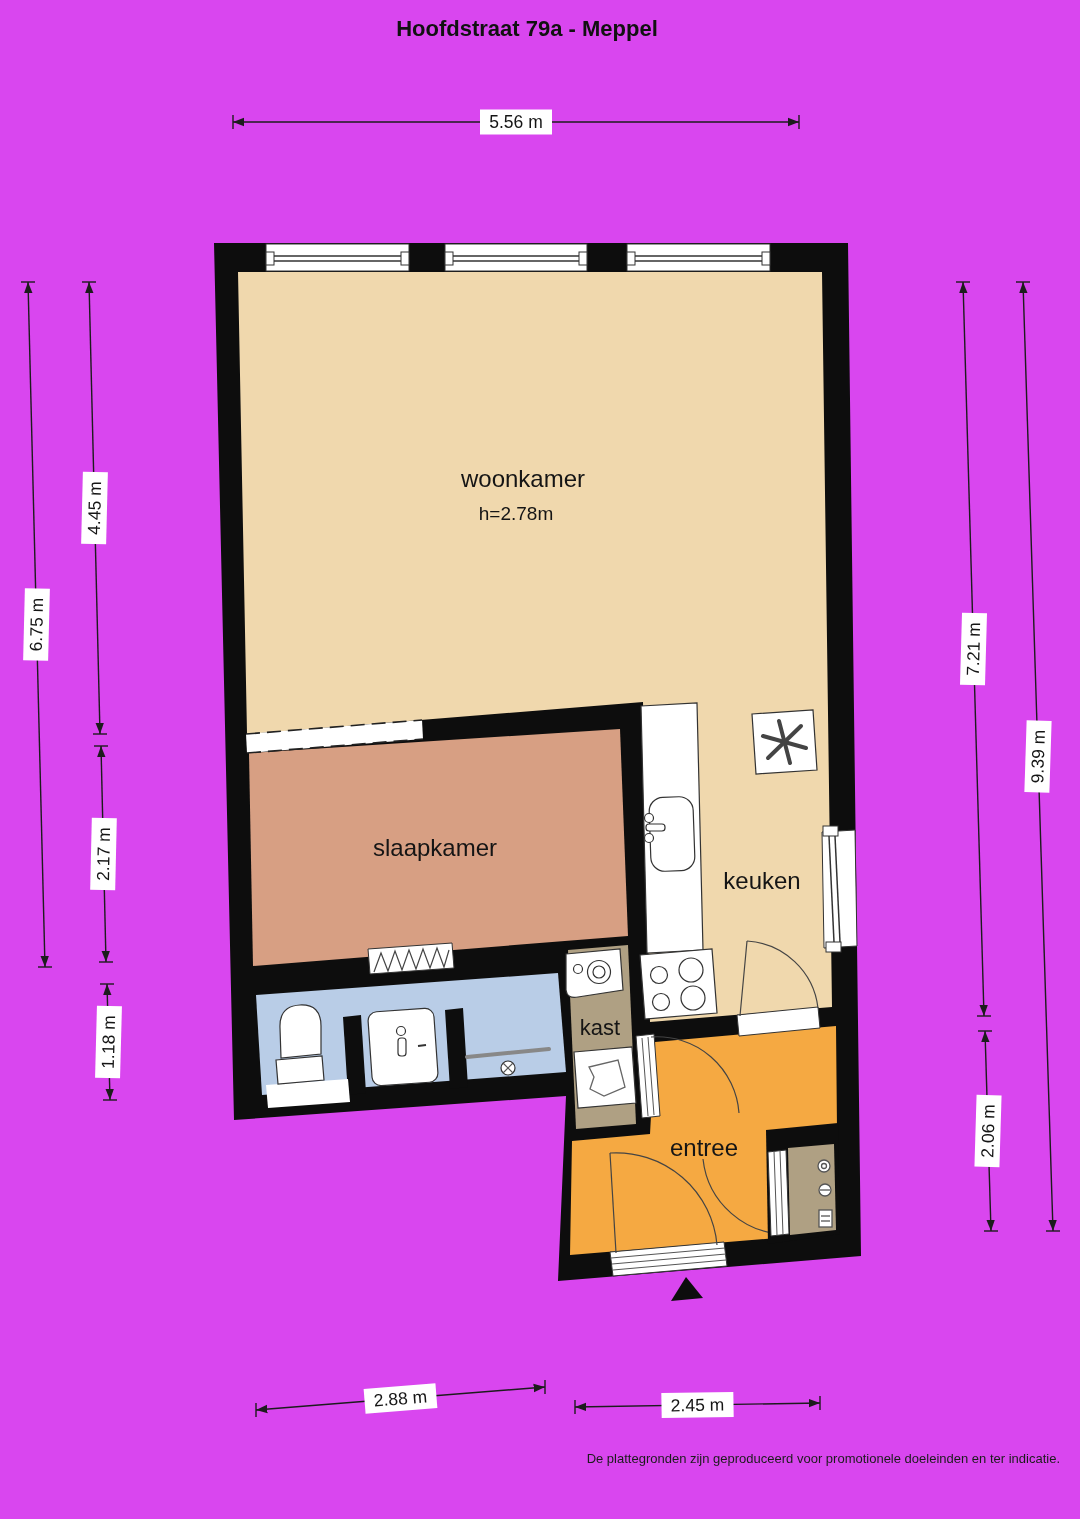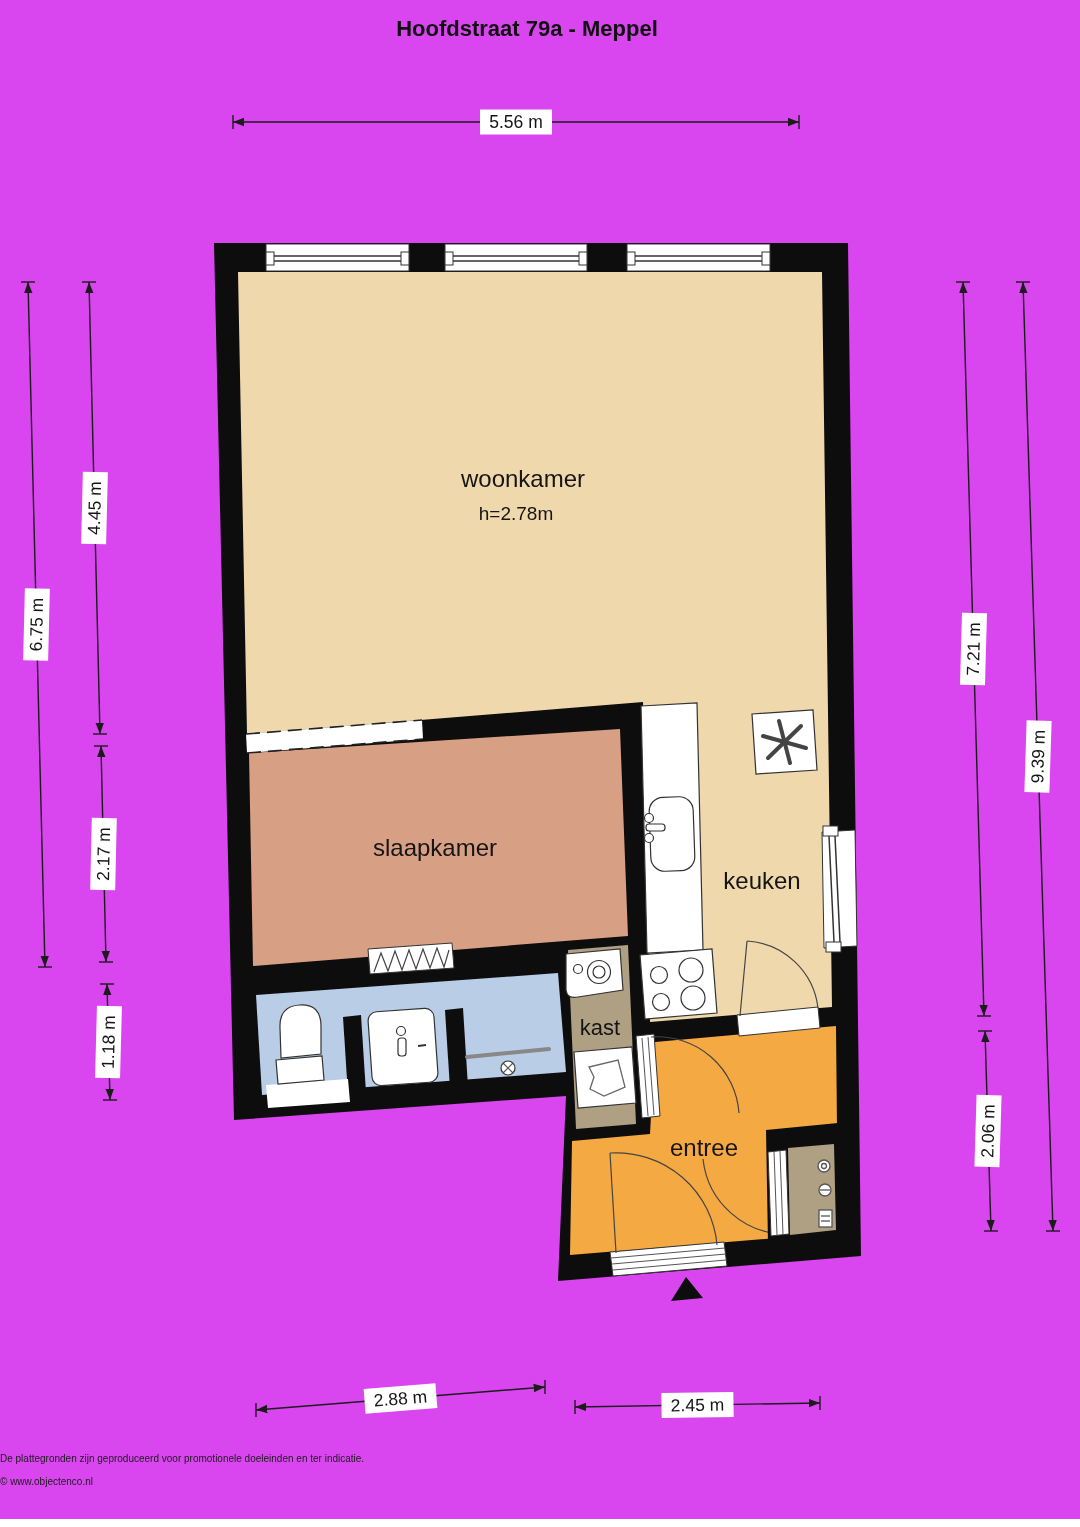--- a/index.html
+++ b/index.html
@@ -1,21 +1,21 @@
 <!DOCTYPE html>
 <html><head>
 <meta charset="utf-8">
 <style>
   html,body{margin:0;padding:0;background:#ffffff;}
   .canvas{position:relative;width:1080px;height:1519px;background:#d946ef;overflow:hidden;
           font-family:"Liberation Sans",sans-serif;}
   .title{position:absolute;top:14px;left:0;width:1054px;text-align:center;color:#111;}
   .title .l1,.title .l2{font-size:22px;font-weight:bold;line-height:29px;}
-  .footer{position:absolute;top:1448px;left:0;width:1060px;text-align:left;color:#1c1c1c;
-          font-size:10px;line-height:22.5px;}
+  .footer{position:absolute;top:1448px;left:0;width:1060px;text-align:right;color:#1c1c1c;
+          font-size:13px;line-height:22.5px;}
   svg text{font-family:"Liberation Sans",sans-serif;fill:#151515;}
   .roomlabel{font-size:24px;}
   .dimlabel{font-size:17.5px;}
   .wall{fill:#0d0d0d;}
   .fixt{fill:#ffffff;stroke:#333;stroke-width:1.2;}
   .thin{stroke:#444;stroke-width:1.2;fill:none;}
   .dim{stroke:#1c1c1c;stroke-width:1.4;fill:none;}
 </style>
 </head>
 <body>
@@ -280,16 +280,15 @@
       <line class="dim" x1="820" y1="1396" x2="820" y2="1410"></line>
       <g transform="rotate(-0.9 697.5 1405)">
           <rect x="661.5" y="1392.5" width="72" height="25" fill="#fff"></rect>
       <text class="dimlabel" x="697.5" y="1411" text-anchor="middle">2.45 m</text>
         </g>
     </g>
   </svg>
 
   <div class="footer">
     <div>De plattegronden zijn geproduceerd voor promotionele doeleinden en ter indicatie.</div>
-    <div>© www.objectenco.nl</div>
   </div>
 
 </div>
 
 </body></html>

